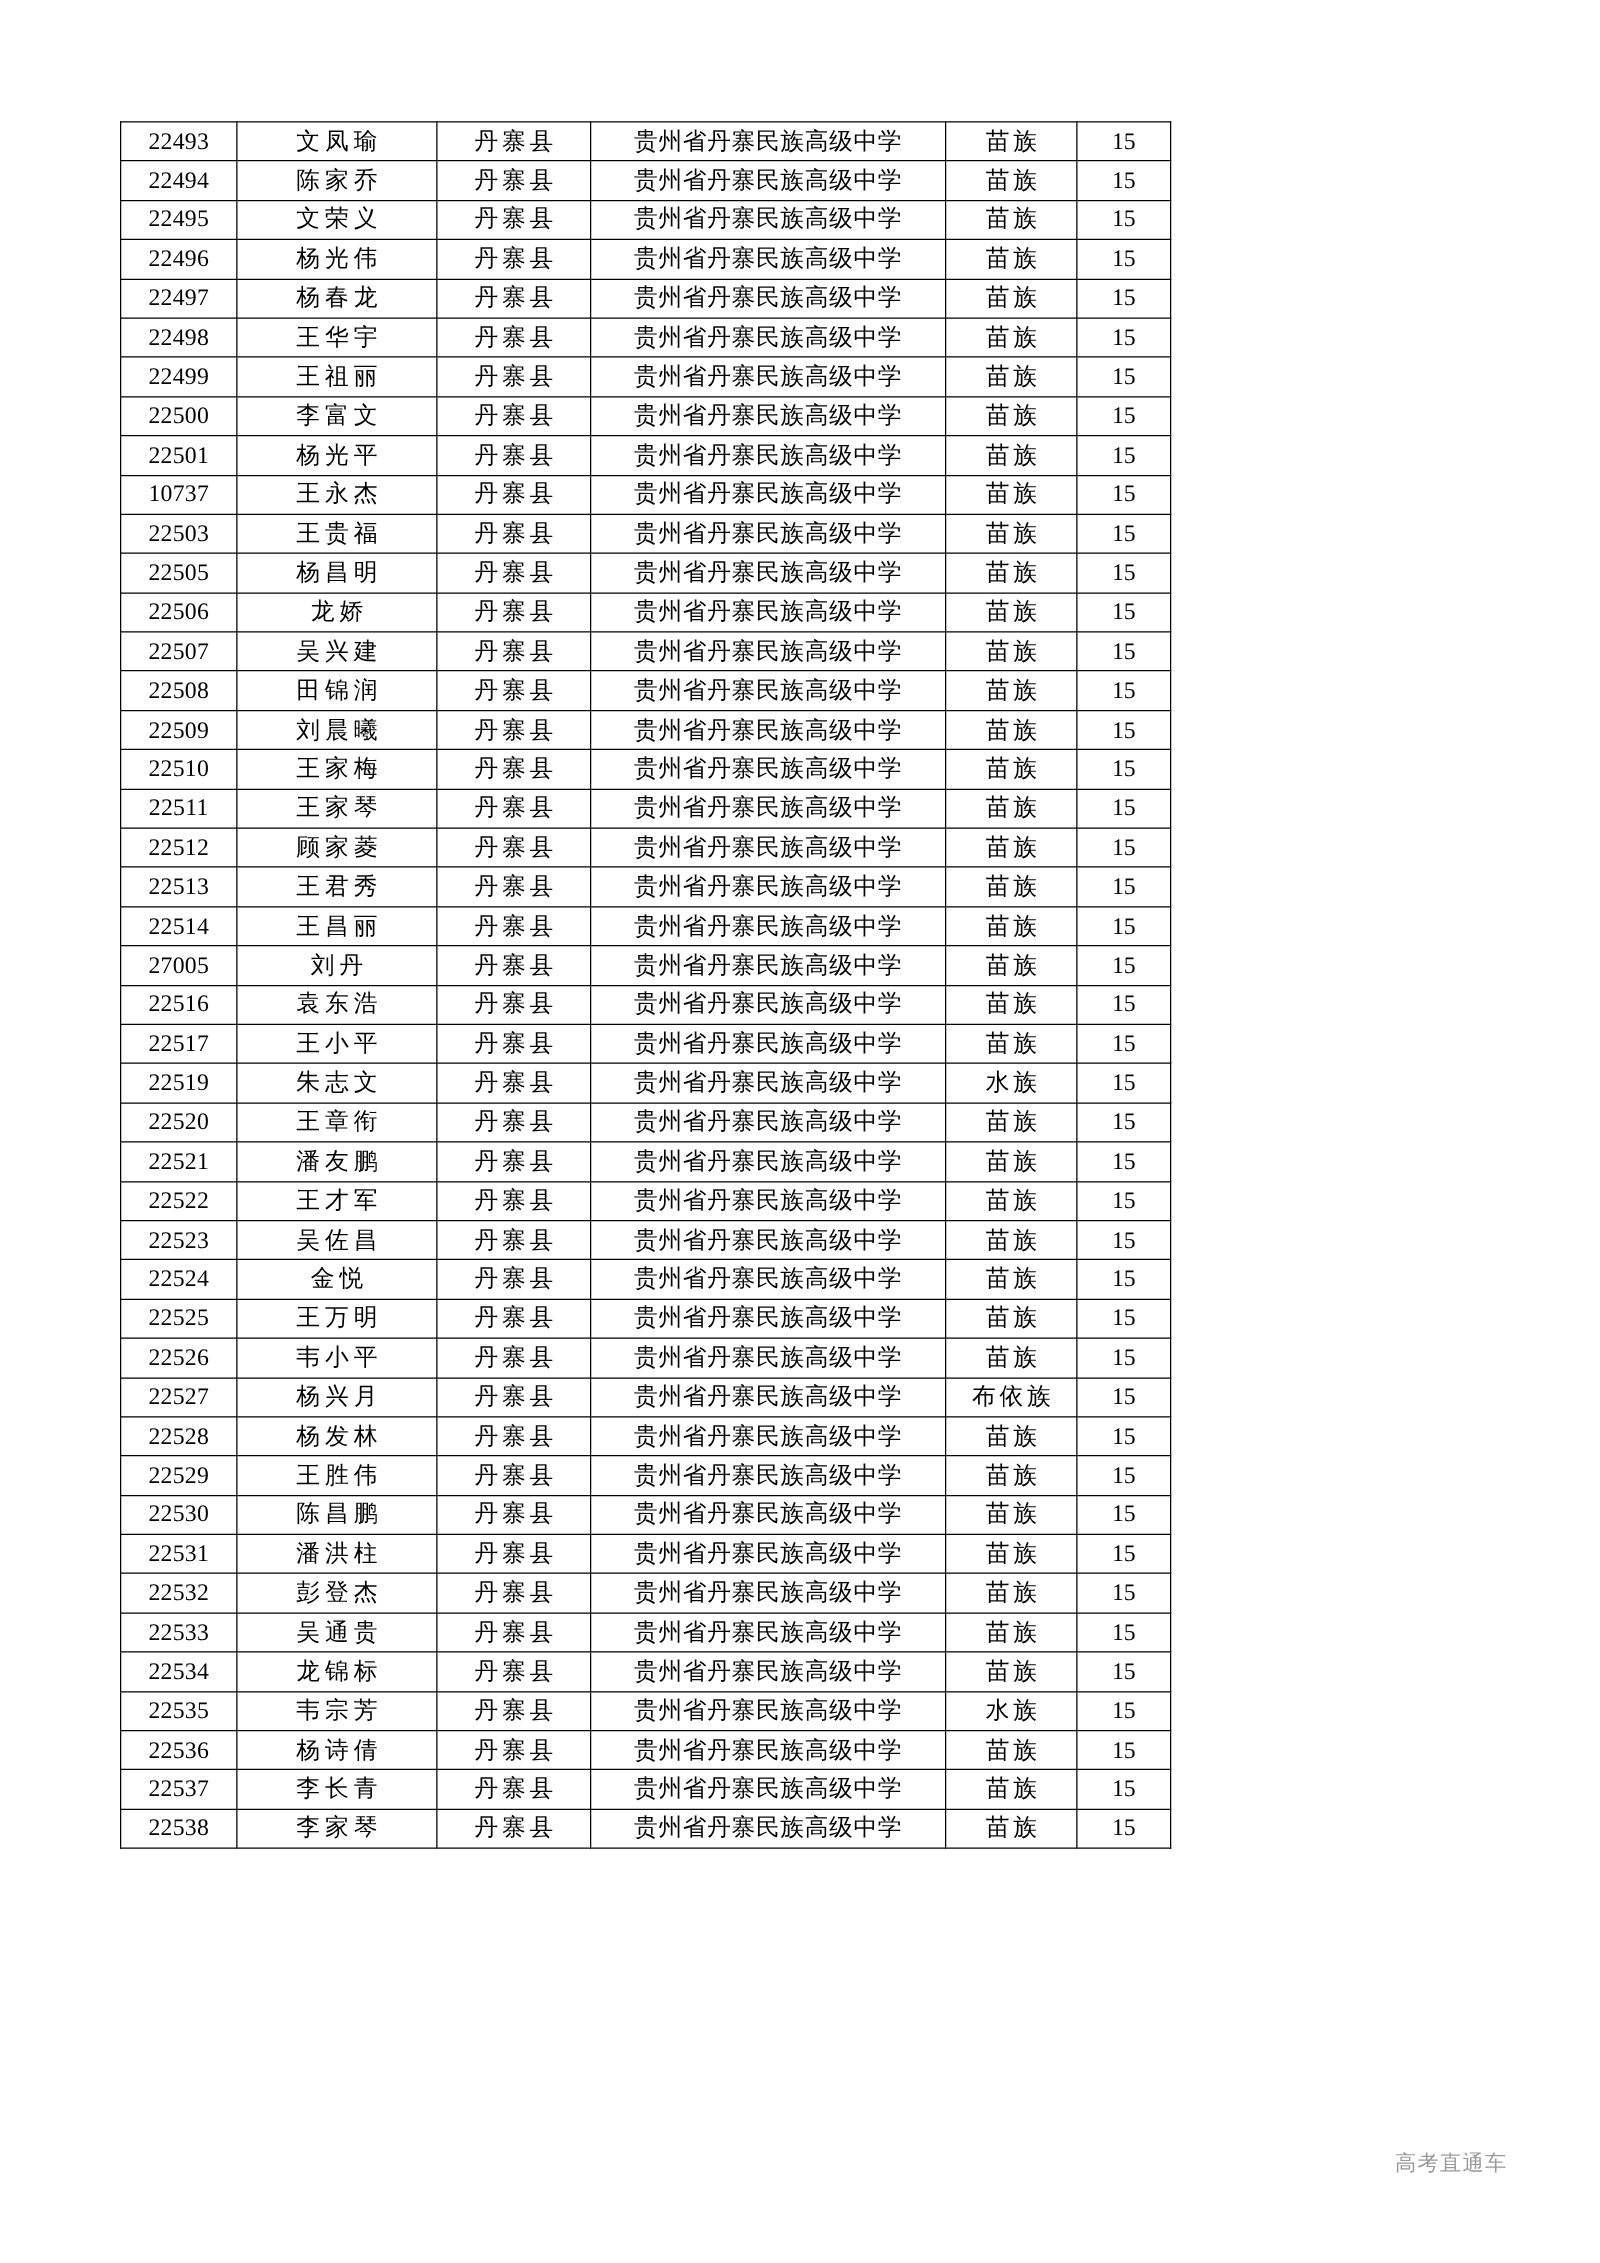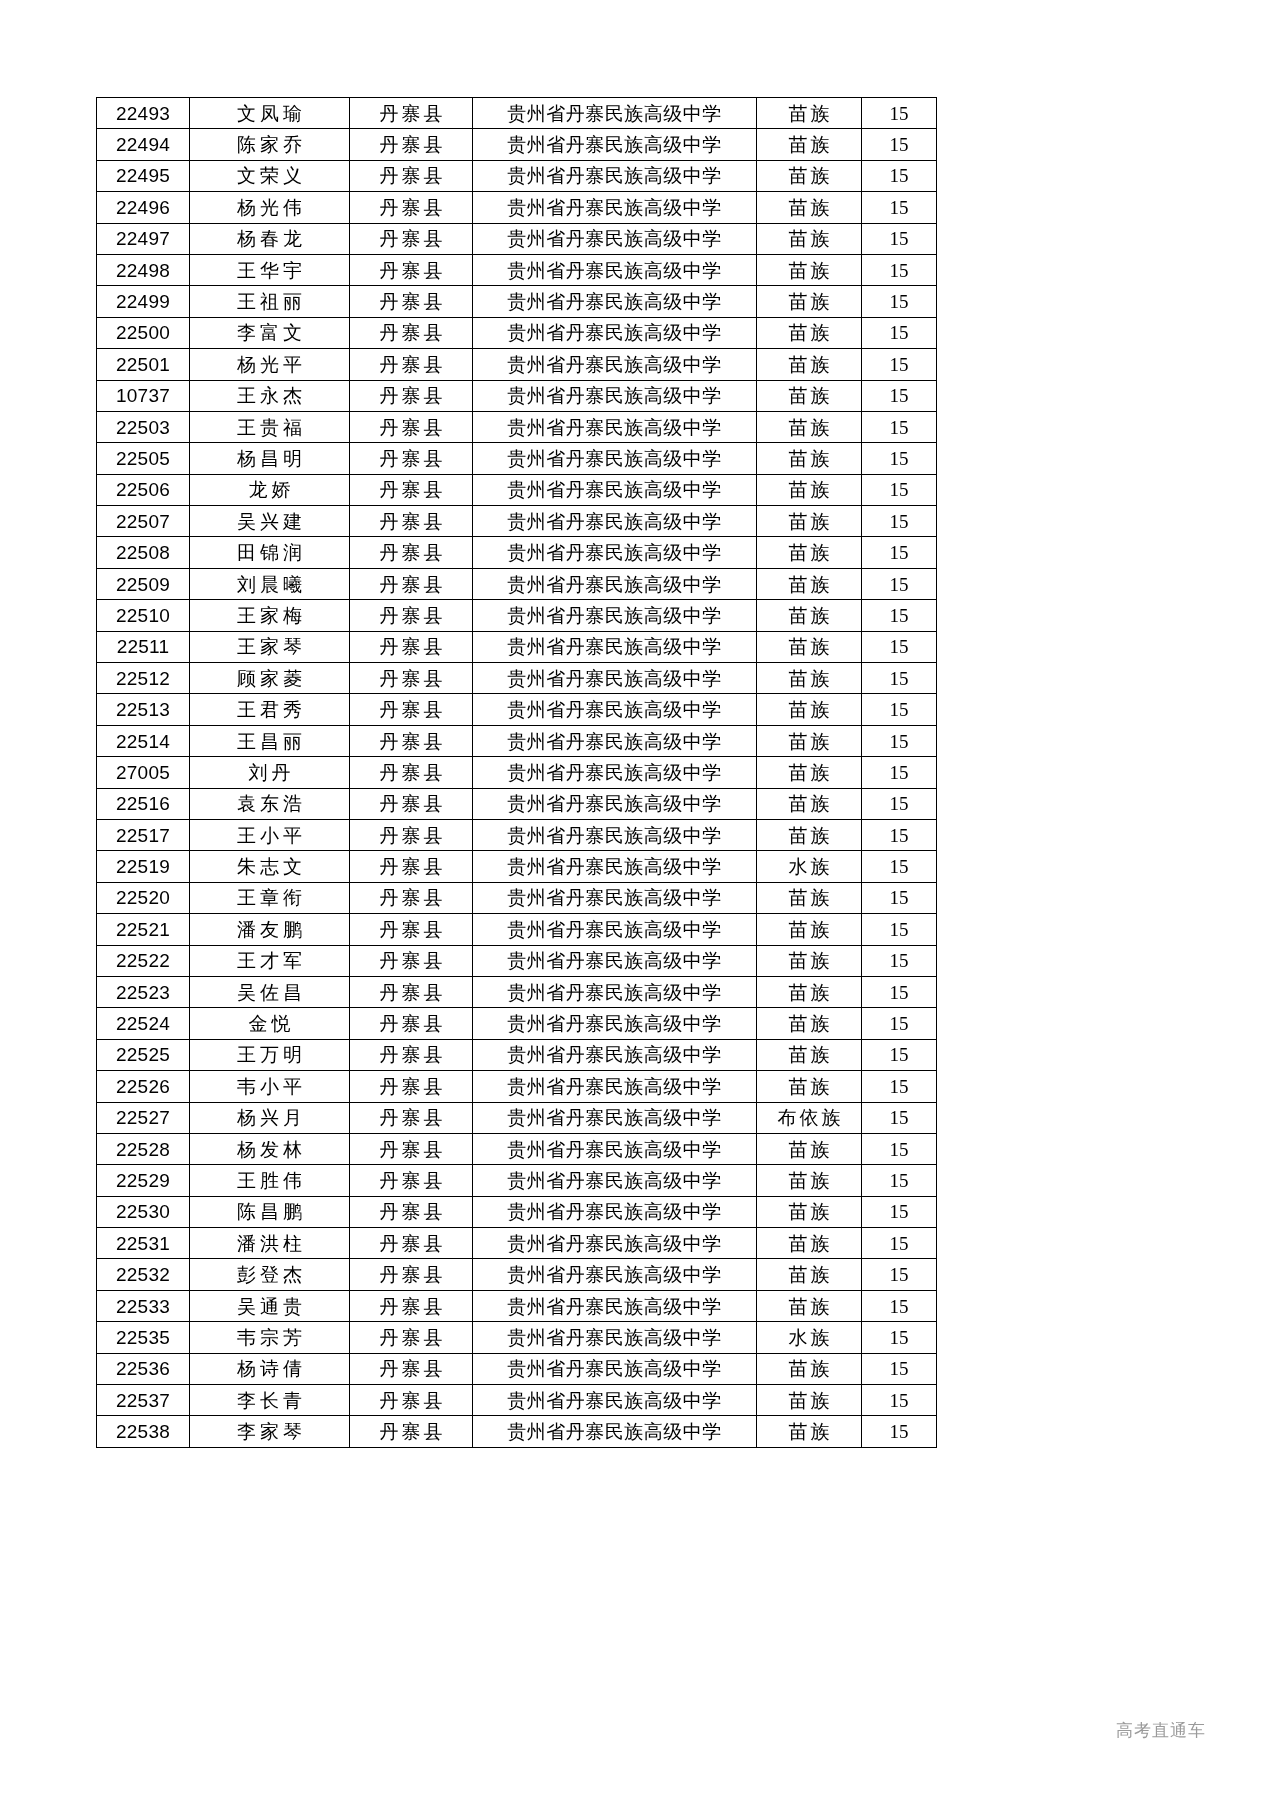--- a/index.html
+++ b/index.html
@@ -48,21 +48,21 @@
   }
   
   col.c-id     { width: 93px; }
   col.c-name   { width: 160px; }
   col.c-county { width: 123px; }
   col.c-school { width: 284px; }
   col.c-eth    { width: 105px; }
   col.c-score  { width: 75px; }
 
   td.cell-id {
-    font-family: Liberation Sans, sans-serif;
+    font-family: Liberation Serif, serif;
     font-size: 19.5px;
     letter-spacing: 0.2px;
   }
   td.cell-name,
   td.cell-county,
   td.cell-school,
   td.cell-eth {
     font-family: "DejaVu Sans", "Liberation Sans", sans-serif;
     font-size: 18px;
     letter-spacing: 1.5px;
@@ -421,20 +421,28 @@
           </tr>
           <tr>
             <td class="cell-id">22533</td>
             <td class="cell-name">吴通贵</td>
             <td class="cell-county">丹寨县</td>
             <td class="cell-school">贵州省丹寨民族高级中学</td>
             <td class="cell-eth">苗族</td>
             <td class="cell-score">15</td>
           </tr>
           <tr>
+            <td class="cell-id">22534</td>
+            <td class="cell-name">龙锦标</td>
+            <td class="cell-county">丹寨县</td>
+            <td class="cell-school">贵州省丹寨民族高级中学</td>
+            <td class="cell-eth">苗族</td>
+            <td class="cell-score">15</td>
+          </tr>
+          <tr>
             <td class="cell-id">22535</td>
             <td class="cell-name">韦宗芳</td>
             <td class="cell-county">丹寨县</td>
             <td class="cell-school">贵州省丹寨民族高级中学</td>
             <td class="cell-eth">水族</td>
             <td class="cell-score">15</td>
           </tr>
           <tr>
             <td class="cell-id">22536</td>
             <td class="cell-name">杨诗倩</td>

